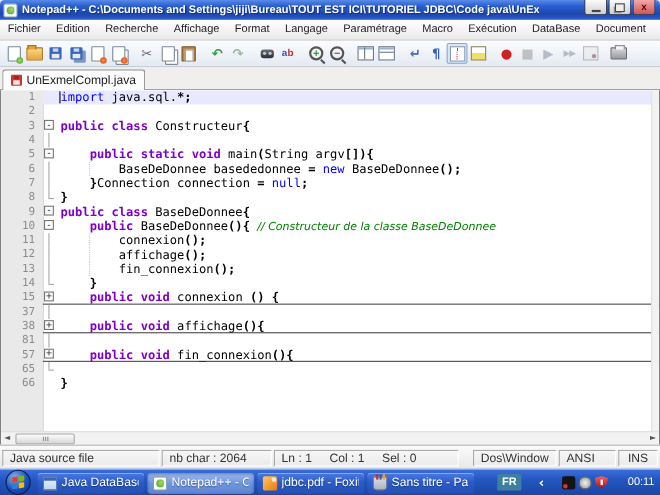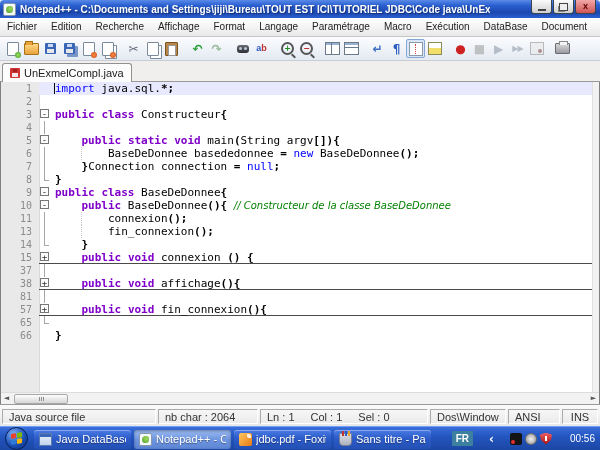--- a/index.html
+++ b/index.html
@@ -115,21 +115,21 @@
   .hthumb i{width:1px;height:4px;background:#909090;}
 
   
   .statusbar{height:22px;flex:none;display:flex;align-items:stretch;background:linear-gradient(#FBFBFB,#E8E8E8);
     border-top:1px solid #9A9A9A;padding:4px 2px 2px 2px;box-sizing:border-box;font-size:11px;color:#333;}
   .sec{border:1px solid;border-color:#ABABAB #FFF #FFF #ABABAB;margin-right:2px;display:flex;align-items:center;
     padding:0 6px;white-space:nowrap;overflow:hidden;}
   .sec.s1{flex:1;}
   .sec.s2{width:100px;box-sizing:border-box;}
   .sec.s3{width:168px;box-sizing:border-box;gap:16px;}
-  .sec.s4{width:76px;box-sizing:border-box;}
+  .sec.s4{width:76px;box-sizing:border-box;margin-left:11px;}
   .sec.s5{width:52px;box-sizing:border-box;}
   .sec.s6{width:36px;box-sizing:border-box;justify-content:center;margin-right:0;}
 
   
   .taskbar{height:23px;flex:none;display:flex;align-items:center;
     background:linear-gradient(#3A6EDC,#2456C0 40%,#1B46A4);border-top:1px solid #6FA0F5;}
   .orb{width:21px;height:21px;flex:none;margin:0 6px 0 5px;border-radius:50%;
     background:radial-gradient(circle at 35% 28%,#7FB0F4,#1B4FB8 55%,#0A2C74);
     border:1px solid #081F52;display:grid;place-items:center;}
   .flag{width:11px;height:11px;display:grid;grid-template-columns:1fr 1fr;grid-template-rows:1fr 1fr;gap:1px;transform:skewY(-8deg);}
@@ -317,20 +317,21 @@
           <div class="row"><div class="ln">2</div><div class="rowbody"><div class="fmargin"></div><div class="codeline"></div></div></div>
           <div class="row"><div class="ln">3</div><div class="rowbody"><div class="fmargin"><span class="fbox">-</span></div><div class="codeline"><span class="k2">public</span><span> </span><span class="k2">class</span><span> Constructeur</span><span class="op">{</span></div></div></div>
           <div class="row"><div class="ln">4</div><div class="rowbody"><div class="fmargin"><i class="fv"></i></div><div class="codeline"></div></div></div>
           <div class="row"><div class="ln">5</div><div class="rowbody"><div class="fmargin"><span class="fbox">-</span></div><div class="codeline"><span>    </span><span class="k2">public</span><span> </span><span class="k2">static</span><span> </span><span class="k2">void</span><span> main</span><span class="op">(</span><span>String argv</span><span class="op">[]){</span></div></div></div>
           <div class="row"><div class="ln">6</div><div class="rowbody"><div class="fmargin"><i class="fv"></i></div><div class="codeline guide"><span>        BaseDeDonnee basededonnee </span><span class="op">=</span><span> </span><span class="k1">new</span><span> BaseDeDonnee</span><span class="op">();</span></div></div></div>
           <div class="row"><div class="ln">7</div><div class="rowbody"><div class="fmargin"><i class="fv"></i></div><div class="codeline"><span>    </span><span class="op">}</span><span>Connection connection </span><span class="op">=</span><span> </span><span class="k1">null</span><span class="op">;</span></div></div></div>
           <div class="row"><div class="ln">8</div><div class="rowbody"><div class="fmargin"><i class="fv half"></i><i class="fh"></i></div><div class="codeline"><span class="op">}</span></div></div></div>
           <div class="row"><div class="ln">9</div><div class="rowbody"><div class="fmargin"><span class="fbox">-</span></div><div class="codeline"><span class="k2">public</span><span> </span><span class="k2">class</span><span> BaseDeDonnee</span><span class="op">{</span></div></div></div>
           <div class="row"><div class="ln">10</div><div class="rowbody"><div class="fmargin"><span class="fbox">-</span></div><div class="codeline"><span>    </span><span class="k2">public</span><span> BaseDeDonnee</span><span class="op">(){</span><span> </span><span class="cm">// Constructeur de la classe BaseDeDonnee</span></div></div></div>
           <div class="row"><div class="ln">11</div><div class="rowbody"><div class="fmargin"><i class="fv"></i></div><div class="codeline guide"><span>        connexion</span><span class="op">();</span></div></div></div>
+          <div class="row"><div class="ln">12</div><div class="rowbody"><div class="fmargin"><i class="fv"></i></div><div class="codeline guide"><span>        affichage</span><span class="op">();</span></div></div></div>
           <div class="row"><div class="ln">13</div><div class="rowbody"><div class="fmargin"><i class="fv"></i></div><div class="codeline guide"><span>        fin_connexion</span><span class="op">();</span></div></div></div>
           <div class="row"><div class="ln">14</div><div class="rowbody"><div class="fmargin"><i class="fv half"></i><i class="fh"></i></div><div class="codeline"><span>    </span><span class="op">}</span></div></div></div>
           <div class="row"><div class="ln">15</div><div class="rowbody ul"><div class="fmargin"><span class="fbox">+</span></div><div class="codeline"><span>    </span><span class="k2">public</span><span> </span><span class="k2">void</span><span> connexion </span><span class="op">() {</span></div></div></div>
           <div class="row"><div class="ln">37</div><div class="rowbody"><div class="fmargin"><i class="fv"></i></div><div class="codeline"></div></div></div>
           <div class="row"><div class="ln">38</div><div class="rowbody ul"><div class="fmargin"><span class="fbox">+</span></div><div class="codeline"><span>    </span><span class="k2">public</span><span> </span><span class="k2">void</span><span> affichage</span><span class="op">(){</span></div></div></div>
           <div class="row"><div class="ln">81</div><div class="rowbody"><div class="fmargin"><i class="fv"></i></div><div class="codeline"></div></div></div>
           <div class="row"><div class="ln">57</div><div class="rowbody ul"><div class="fmargin"><span class="fbox">+</span></div><div class="codeline"><span>    </span><span class="k2">public</span><span> </span><span class="k2">void</span><span> fin_connexion</span><span class="op">(){</span></div></div></div>
           <div class="row"><div class="ln">65</div><div class="rowbody"><div class="fmargin"><i class="fv half"></i><i class="fh"></i></div><div class="codeline"></div></div></div>
           <div class="row"><div class="ln">66</div><div class="rowbody"><div class="fmargin"></div><div class="codeline"><span class="op">}</span></div></div></div>
         </div>
@@ -388,16 +389,16 @@
         </button>
       </div>
     <div class="tray">
       <span class="lang">FR</span>
       <span class="chev">‹</span>
       <span class="tray-icons" style="display:flex;gap:3px;align-items:center;">
           <span class="tray-ic t1"></span>
           <span class="tray-ic t2"></span>
           <span class="tray-ic t3"></span>
         </span>
-      <span class="clock">00:56</span>
+      <span class="clock">00:11</span>
     </div>
   </div>
 </div>
 
 </body></html>

